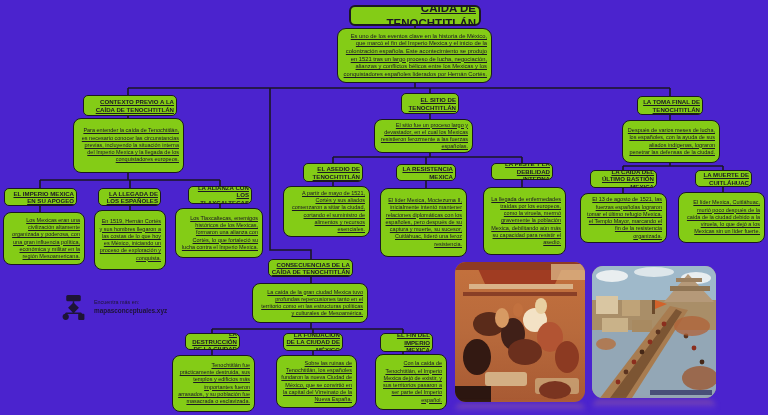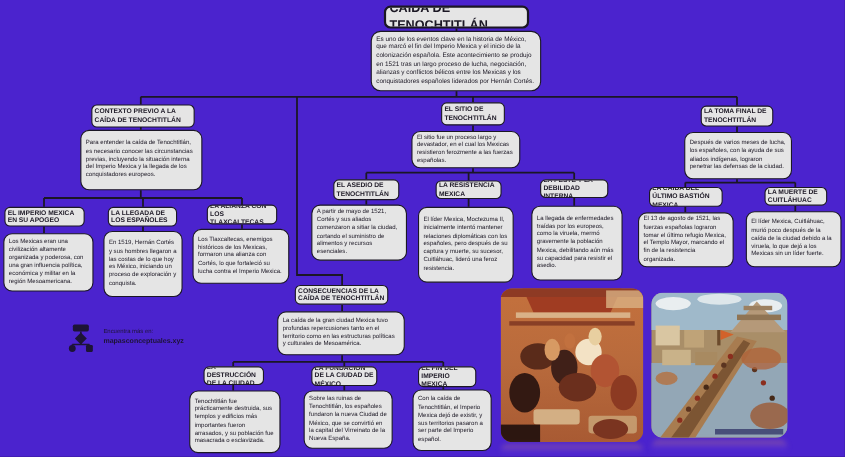--- a/index.html
+++ b/index.html
@@ -3,23 +3,23 @@
 <meta charset="utf-8">
 <style>
   html,body{margin:0;padding:0;background:#3a1a9e;}
   #canvas{
     position:relative;width:768px;height:415px;overflow:hidden;
     background:#4B23CE;
     font-family:"Liberation Sans",sans-serif;color:#1B1724;
   }
   .lines{position:absolute;left:0;top:0;}
   .box{
-    position:absolute;box-sizing:border-box;background:#e5e5e5;
+    position:absolute;box-sizing:border-box;background:#84cc16;
     border:1.5px solid #1B1724;display:flex;align-items:center;justify-content:center;
-    text-align:left;overflow:hidden;
+    text-align:right;overflow:hidden;text-decoration:underline;
   }
   .hdr{border-radius:5px;font-weight:bold;font-size:6.1px;line-height:1.22;padding:1px 2px;letter-spacing:0;}
   .desc{border-radius:8px;font-size:5.5px;line-height:1.32;padding:3px 4px;}
   .title-box{border-radius:6px;border-width:2px;font-weight:bold;font-size:11.5px;padding:1px 3px;}
   .root-desc{font-size:5.8px;border-radius:9px;}
   .img-frame{position:absolute;border-radius:11px;overflow:hidden;}
   .img-frame svg{display:block;}
   .reflection{position:absolute;filter:blur(2.5px);border-radius:9px;
     background:linear-gradient(180deg,rgba(214,142,112,0.42),rgba(110,70,220,0.18) 55%,rgba(75,35,206,0));}
   #logo{position:absolute;left:60px;top:294px;display:flex;align-items:center;gap:7px;}

